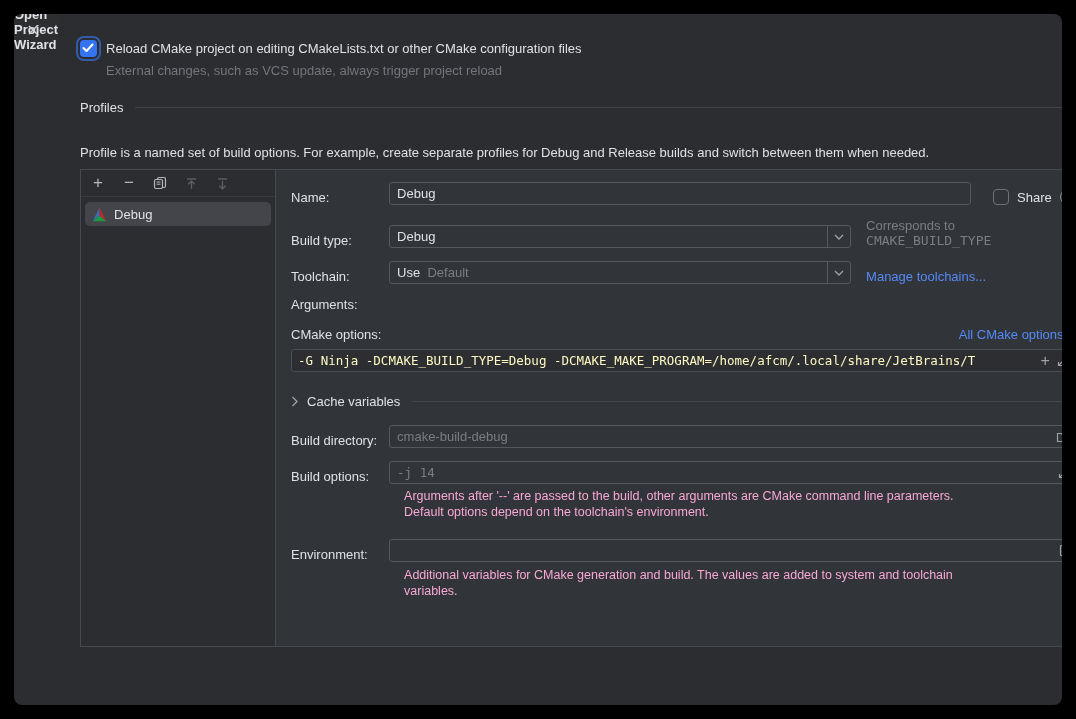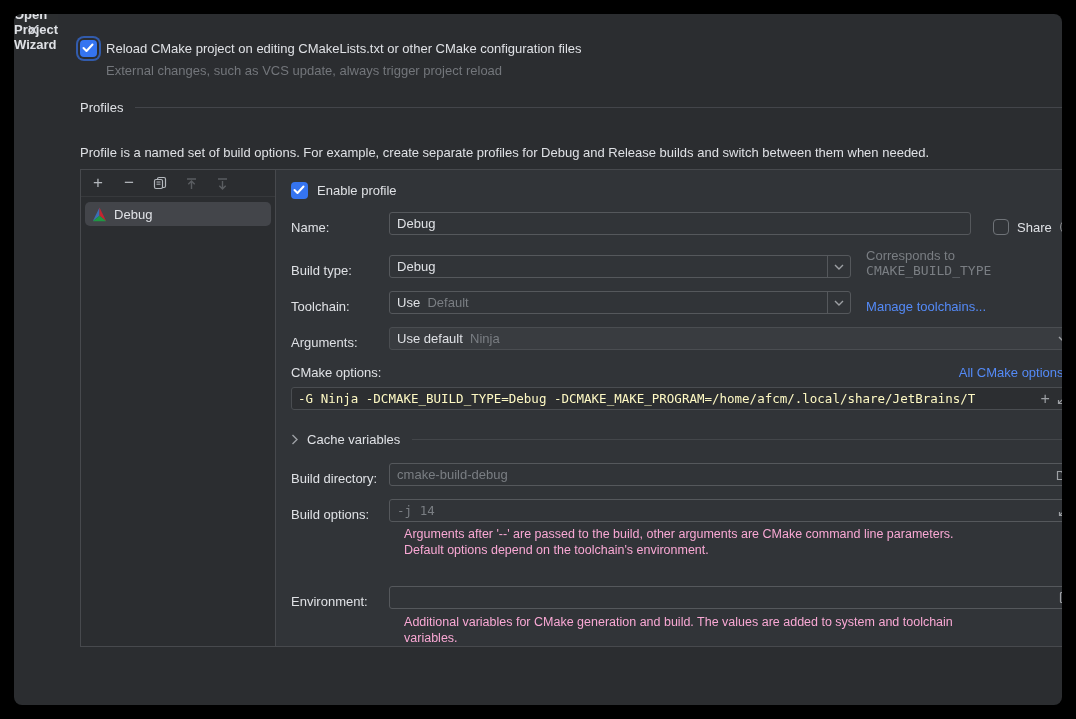--- a/index.html
+++ b/index.html
@@ -163,28 +163,20 @@
             <polygon points="8,0.5 15.2,15.2 8,9.2" fill="#c32530"></polygon>
             <polygon points="0.8,15.2 8,9.2 15.2,15.2" fill="#1f9843"></polygon>
           </svg>
           <span>Debug</span>
         </div>
       </div>
 
       <div class="right-panel">
         <div class="scrollbar"></div>
 
-        <div class="enable-row">
-          <span class="checkbox">
-            <svg width="12" height="10" viewBox="0 0 12 10">
-                <path d="M1.5 5 L4.5 8 L10.5 1.5" fill="none" stroke="#fff" stroke-width="2" stroke-linecap="round" stroke-linejoin="round"></path>
-              </svg>
-          </span>
-          <span>Enable profile</span>
-        </div>
 
         <div class="form-row">
           <span class="form-label">Name:</span>
           <input class="field" style="width: 582px; flex: 0 0 582px;" value="Debug">
           <div class="share-group">
             <span class="checkbox empty" style="width:16px;height:16px;flex:0 0 16px;"></span>
             <span>Share</span>
             <span class="help-circle">?</span>
           </div>
         </div>
@@ -210,28 +202,20 @@
               <svg width="10" height="6" viewBox="0 0 10 6">
                   <path d="M1 1 L5 5 L9 1" fill="none" stroke="#9da0a4" stroke-width="1.4"></path>
                 </svg>
             </span>
           </div>
           <span class="after-field link">Manage toolchains...</span>
         </div>
 
         <div class="form-row" style="margin-bottom:15px;">
           <span class="form-label">Arguments:</span>
-          <div class="field combo filled w-rest">
-            <span><span>Use default</span>&nbsp;&nbsp;<span class="grey">Ninja</span></span>
-            <span class="chev">
-              <svg width="10" height="6" viewBox="0 0 10 6">
-                  <path d="M1 1 L5 5 L9 1" fill="none" stroke="#9da0a4" stroke-width="1.4"></path>
-                </svg>
-            </span>
-          </div>
         </div>
 
         <div class="cmake-opts-head">
           <span>CMake options:</span>
           <span class="link"><span>All CMake options</span><span class="link-arrow">↗</span></span>
         </div>
         <div class="cmake-opts-field">
           <span class="cmake-opts-text mono">-G Ninja -DCMAKE_BUILD_TYPE=Debug -DCMAKE_MAKE_PROGRAM=/home/afcm/.local/share/JetBrains/T</span>
           <span class="field-icons">
             <span style="font-size:16px;line-height:1;">+</span>
@@ -272,21 +256,21 @@
                   <path d="M7 1.5 H10.5 V5 M10.5 1.5 L6.8 5.2 M5 10.5 H1.5 V7 M1.5 10.5 L5.2 6.8" fill="none" stroke="#9da0a4" stroke-width="1.2"></path>
                 </svg>
             </span>
           </div>
         </div>
         <div class="helper">
           <div>Arguments after '--' are passed to the build, other arguments are CMake command line parameters.</div>
           <div>Default options depend on the toolchain's environment.</div>
         </div>
 
-        <div class="form-row env-row" style="margin-top:28px;">
+        <div class="form-row env-row" style="margin-top:19px;">
           <span class="form-label">Environment:</span>
           <div class="input-wrap w-rest">
             <input class="field" value="" style="">
             <span class="trail-icon">
               <svg width="11" height="13" viewBox="0 0 11 13">
                   <rect x="1.5" y="1.5" width="8" height="10" rx="1" fill="none" stroke="#9da0a4" stroke-width="1.2"></rect>
                   <line x1="3.5" y1="4.2" x2="7.5" y2="4.2" stroke="#9da0a4" stroke-width="1"></line>
                   <line x1="3.5" y1="6.5" x2="7.5" y2="6.5" stroke="#9da0a4" stroke-width="1"></line>
                   <line x1="3.5" y1="8.8" x2="7.5" y2="8.8" stroke="#9da0a4" stroke-width="1"></line>
                 </svg>

